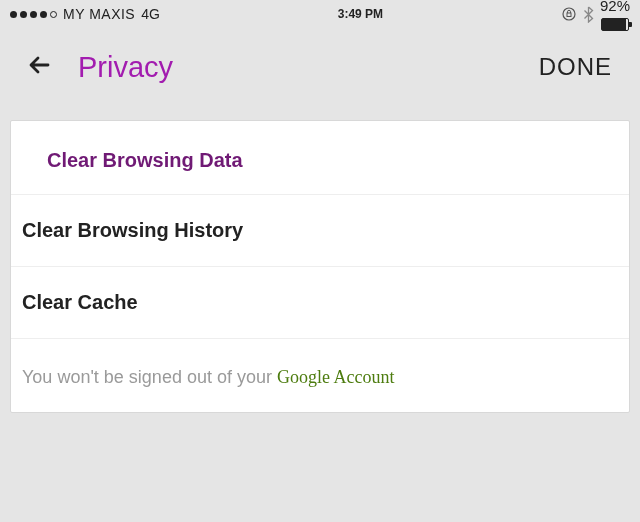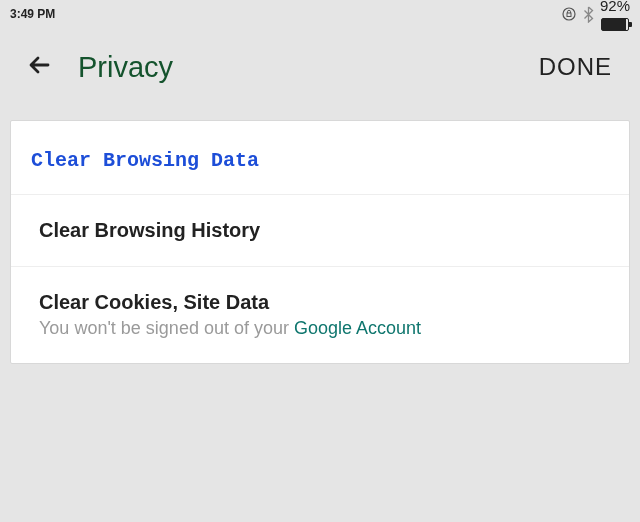--- a/index.html
+++ b/index.html
@@ -12,33 +12,44 @@
   .carrier { font-size: 14px; letter-spacing: 0.5px; }
   .network { font-size: 14px; }
   .clock { font-size: 12px; font-weight: 600; }
   .lock-icon svg, .bt-icon svg { display: block; }
   .battery-wrap { display: flex; align-items: center; gap: 4px; flex-direction: column; }
   .battery { width: 28px; height: 13px; border: 1.5px solid #222; border-radius: 2px; position: relative; display: flex; align-items: center; }
   .battery::after { content: ""; position: absolute; right: -4px; top: 3px; width: 2.5px; height: 5px; background: #222; border-radius: 0 1px 1px 0; }
   .battery-fill { height: 100%; background: #222; width: 92%; }
   .header { height: 78px; display: flex; align-items: center; padding: 0 28px 0 20px; }
   .back-btn { width: 40px; height: 40px; display: flex; align-items: center; justify-content: center; cursor: pointer; }
-  .title { font-size: 29px; font-weight: 500; color: #14532d; margin-left: 18px; flex: 1; }
+  .title { font-size: 29px; font-weight: 500; color: #a21caf; margin-left: 18px; flex: 1; }
   .done-btn { font-size: 24px; font-weight: 500; letter-spacing: 1px; color: #222; cursor: pointer; }
   .content { margin: 14px 10px 0 10px; background: #fff; border: 1px solid #d8d8d8; border-radius: 2px; }
-  .section-header { padding: 28px 20px 22px 20px; font-size: 20px; font-weight: 600; color: #1d4ed8; font-family: Liberation Mono, monospace; }
-  .row { padding: 24px 28px; border-top: 1px solid #eee; cursor: pointer; }
+  .section-header { padding: 28px 20px 22px 36px; font-size: 20px; font-weight: 600; color: #701a75; }
+  .row { padding: 24px 11px; border-top: 1px solid #eee; cursor: pointer; }
   .row-title { font-size: 20px; font-weight: 700; color: #222; }
   .row-sub { font-size: 18px; color: #9a9a9a; margin-top: 4px; font-weight: 400; }
-  .row-sub .link { color: #0f766e; }
+  .row-sub .link { color: #4d7c0f; font-family: Liberation Serif, serif; }
 </style>
 </head>
 <body>
 
 <div class="status-bar">
+  <div class="status-left">
+    <span class="signal-dots">
+      <span class="dot"></span>
+        <span class="dot"></span>
+        <span class="dot"></span>
+        <span class="dot"></span>
+        <span class="dot empty"></span>
+    </span>
+    <span class="carrier">MY MAXIS</span>
+    <span class="network">4G</span>
+  </div>
   <div class="clock">3:49 PM</div>
   <div class="status-right">
     <span class="lock-icon">
       <svg width="16" height="16" viewBox="0 0 16 16">
           <circle cx="8" cy="8" r="6" fill="none" stroke="#555" stroke-width="1.2"></circle>
           <rect x="6" y="7" width="4" height="3.5" fill="none" stroke="#555" stroke-width="1"></rect>
           <path d="M6.5 7 V5.8 a1.5 1.5 0 0 1 3 0 V7" fill="none" stroke="#555" stroke-width="1"></path>
         </svg>
     </span>
     <span class="bt-icon">
@@ -67,21 +78,23 @@
   <div class="done-btn">DONE</div>
 </div>
 
 <div class="content">
   <div class="section-header">Clear Browsing Data</div>
 
   <div class="row">
     <div class="row-title">Clear Browsing History</div>
   </div>
 
+  <div class="row">
+    <div class="row-title">Clear Cache</div>
+  </div>
 
   <div class="row">
-    <div class="row-title">Clear Cookies, Site Data</div>
     <div class="row-sub">
       <span>You won't be signed out of your </span><span class="link">Google Account</span>
     </div>
   </div>
 
 </div>
 
 </body></html>

